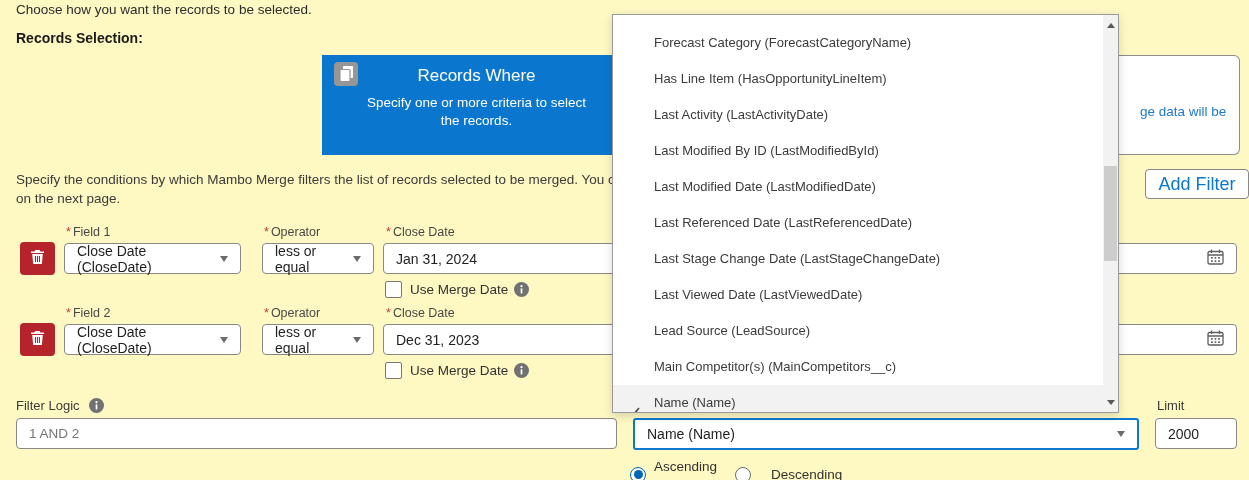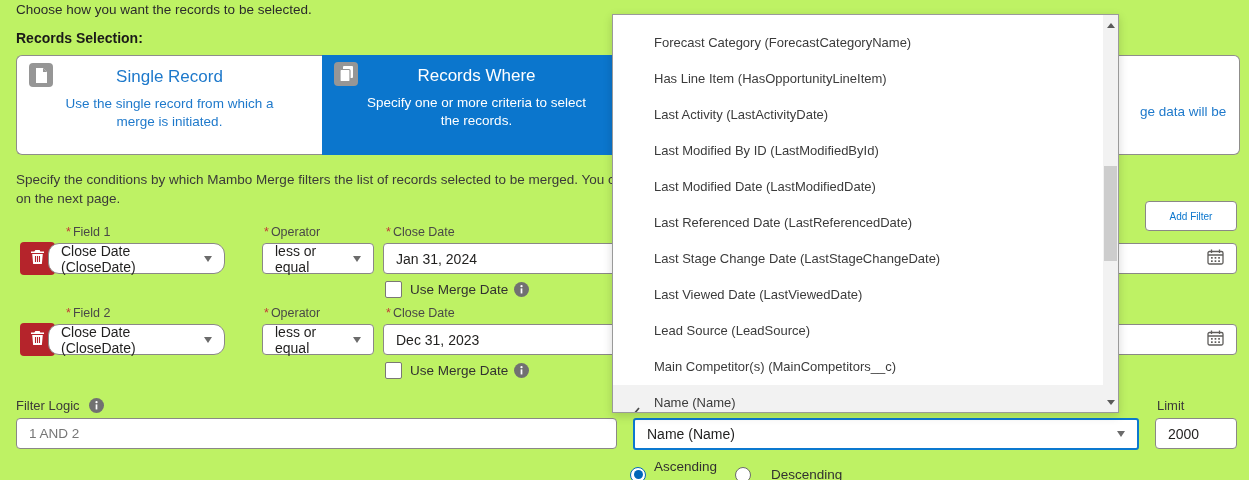--- a/index.html
+++ b/index.html
@@ -1,19 +1,19 @@
 <!DOCTYPE html>
 <html><head>
 <meta charset="utf-8">
 <style>
   * { margin:0; padding:0; box-sizing:border-box; }
   html,body { background:#fff; }
   .stage {
     position:relative; width:1249px; height:480px; overflow:hidden;
-    font-family:"Liberation Sans", sans-serif; color:#2b2b2b; background:#bef264;
+    font-family:"Liberation Sans", sans-serif; color:#2b2b2b; background:#fef9c3;
   }
   .abs { position:absolute; }
   .intro { left:16px; top:2px; font-size:13.5px; color:#2b2b2b; }
   .rs-label { left:16px; top:30px; font-size:14px; font-weight:bold; color:#1b1a19; }
 
   
   .card { top:55px; height:100px; background:#fff; }
   .card1 { left:16px; width:306px; border:1px solid #8f8d8b; border-right:none; border-radius:6px 0 0 6px; }
   .card2 { left:322px; width:309px; background:#0b76cd; color:#fff; }
   .card3 { left:631px; width:609px; border:1px solid #8f8d8b; border-left:none; border-radius:0 6px 6px 0; }
@@ -23,35 +23,35 @@
   .card1 .card-title { color:#1e79cb; }
   .card2 .card-title { color:#fff; }
   .card-desc { margin:8px auto 0; width:78%; text-align:center; font-size:13.5px; line-height:1.3; }
   .card1 .card-desc { color:#1e79cb; }
   .card2 .card-desc { color:#fff; }
   .card3-text { left:1140px; top:104px; font-size:13.5px; color:#1e79cb; white-space:nowrap; }
 
   
   .para { left:16px; top:170px; width:616px; font-size:13.5px; line-height:19px; color:#3b3a39; }
   .para div { white-space:nowrap; overflow:hidden; }
-  .add-filter { left:1145px; top:169px; width:92px; height:30px; background:#fff;
-    border:1px solid #8a8886; border-radius:4px; color:#0b76cd; font-size:10px;
-    display:flex; align-items:center; justify-content:center; cursor:pointer;margin-top:32px; }
+  .add-filter { left:1145px; top:169px; width:104px; height:30px; background:#fff;
+    border:1px solid #8a8886; border-radius:4px; color:#0b76cd; font-size:18px;
+    display:flex; align-items:center; justify-content:center; cursor:pointer; }
 
   
   .lbl { font-size:12.5px; color:#494847; white-space:nowrap; }
   .req { color:#c23934; margin-right:2px; }
   .trash-btn { left:20px; width:35px; height:33px; background:#b5242b; border-radius:4px;
     display:flex; align-items:center; justify-content:center; cursor:pointer; }
   .ctl { height:31px; background:#fff; border:1px solid #8a8886; border-radius:4px;
     display:flex; align-items:center; font-size:14px; color:#201f1e; padding:0 12px; }
   .sel { justify-content:space-between; cursor:pointer; }
   .chev { width:0; height:0; border-left:4.5px solid transparent; border-right:4.5px solid transparent;
     border-top:6px solid #6b6b6b; margin-left:8px; flex:none; }
-  .field-sel { left:48px; width:177px;border-radius:11px; }
+  .field-sel { left:64px; width:177px; }
   .op-sel { left:262px; width:112px; }
   .date-inp { left:383px; width:854px; justify-content:space-between; }
   .chk { left:385px; width:17px; height:17px; background:#fff; border:1px solid #7a7874; border-radius:2px; cursor:pointer; }
   .chk-lbl { left:410px; font-size:13.5px; color:#323130; }
   .info { width:15px; height:15px; }
 
   
   .fl-lbl { left:16px; top:398px; font-size:13px; color:#3b3a39; }
   .fl-inp { left:16px; top:418px; width:601px; color:#767676; font-size:13.5px; }
   .ob-sel { left:633px; top:418px; width:506px; height:32px; border:2px solid #0c78cf; border-radius:3px; }
@@ -78,30 +78,20 @@
   .sb-thumb { position:absolute; left:1px; width:13px; top:151px; height:95px; background:#cdcdcd; cursor:pointer; }
 </style>
 </head>
 <body>
 
 <div class="stage">
 
   <div class="abs intro">Choose how you want the records to be selected.</div>
   <div class="abs rs-label">Records Selection:</div>
 
-  <div class="abs card card1">
-    <span class="card-icon">
-      <svg width="13" height="15" viewBox="0 0 13 15">
-          <path fill="#ffffff" d="M1 0h7l4 4v11H1z"></path>
-          <path fill="#969696" d="M8 0l4 4H8z"></path>
-        </svg>
-    </span>
-    <div class="card-title">Single Record</div>
-    <div class="card-desc">Use the single record from which a merge is initiated.</div>
-  </div>
 
   <div class="abs card card2">
     <span class="card-icon">
       <svg width="15" height="16" viewBox="0 0 15 16">
           <rect x="4" y="0" width="10" height="12" rx="1" fill="#ffffff"></rect>
           <rect x="1" y="3.5" width="10" height="12" rx="1" fill="#ffffff" stroke="#969696" stroke-width="1.2"></rect>
         </svg>
     </span>
     <div class="card-title">Records Where</div>
     <div class="card-desc">Specify one or more criteria to select the records.</div>

